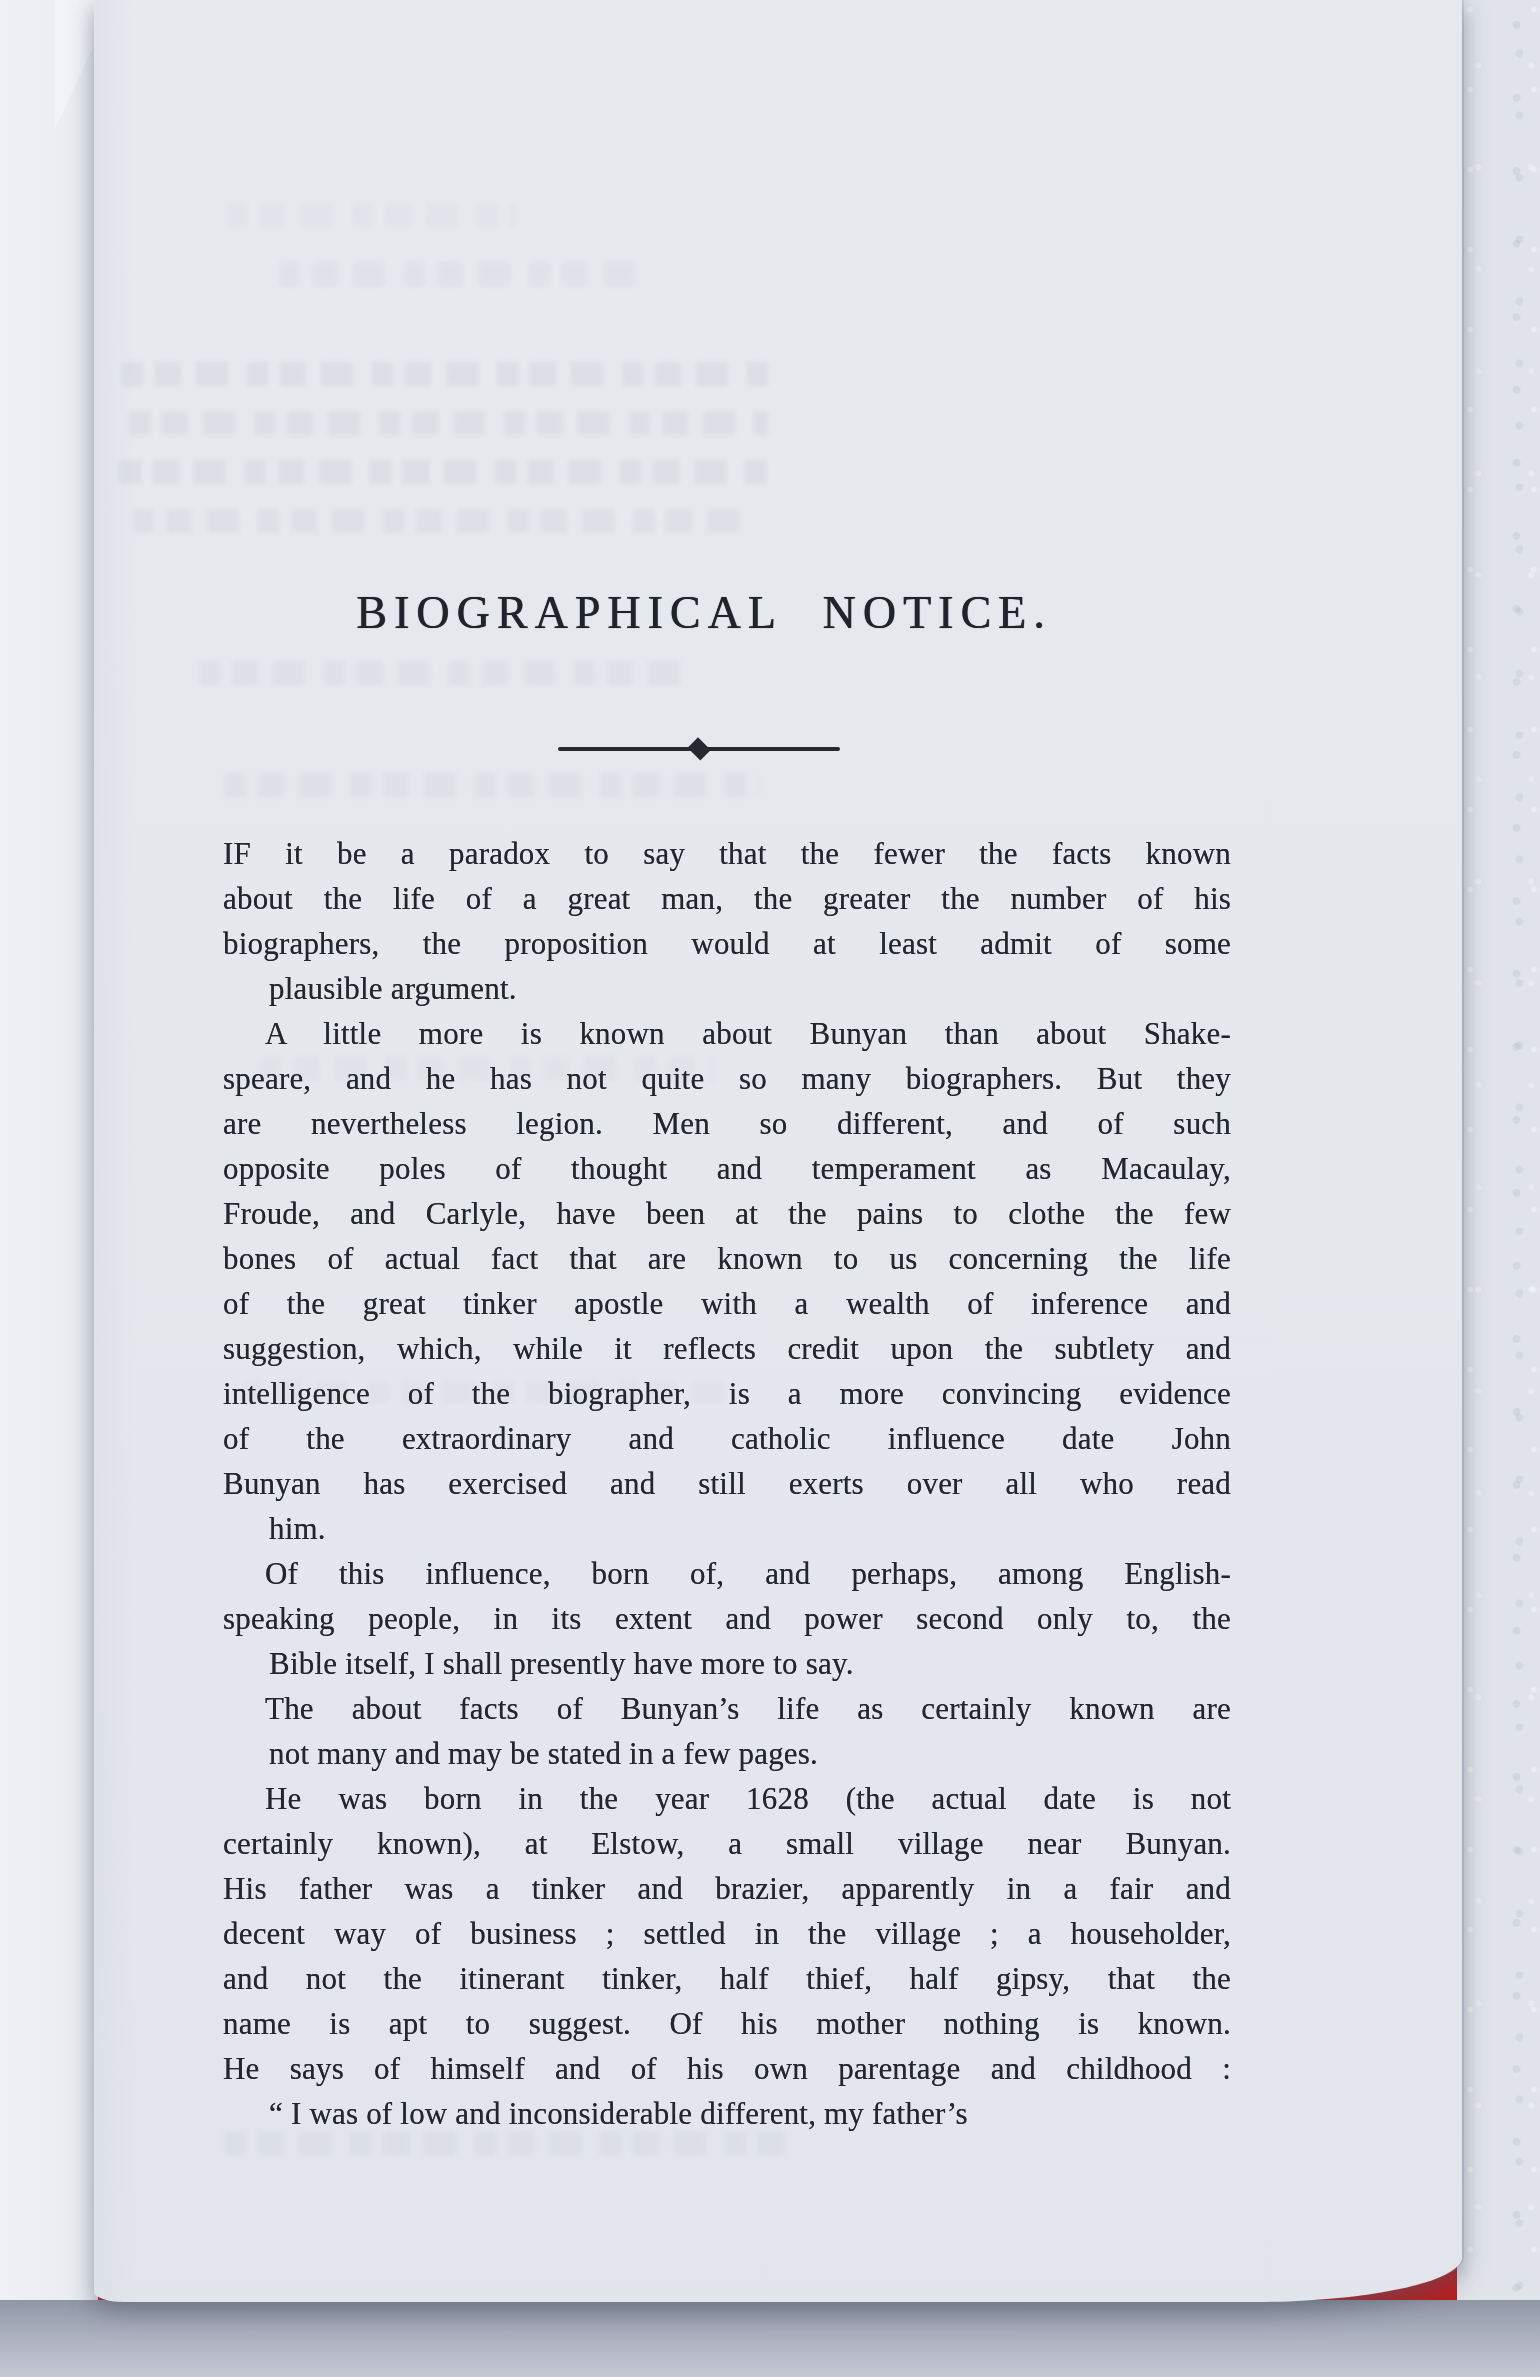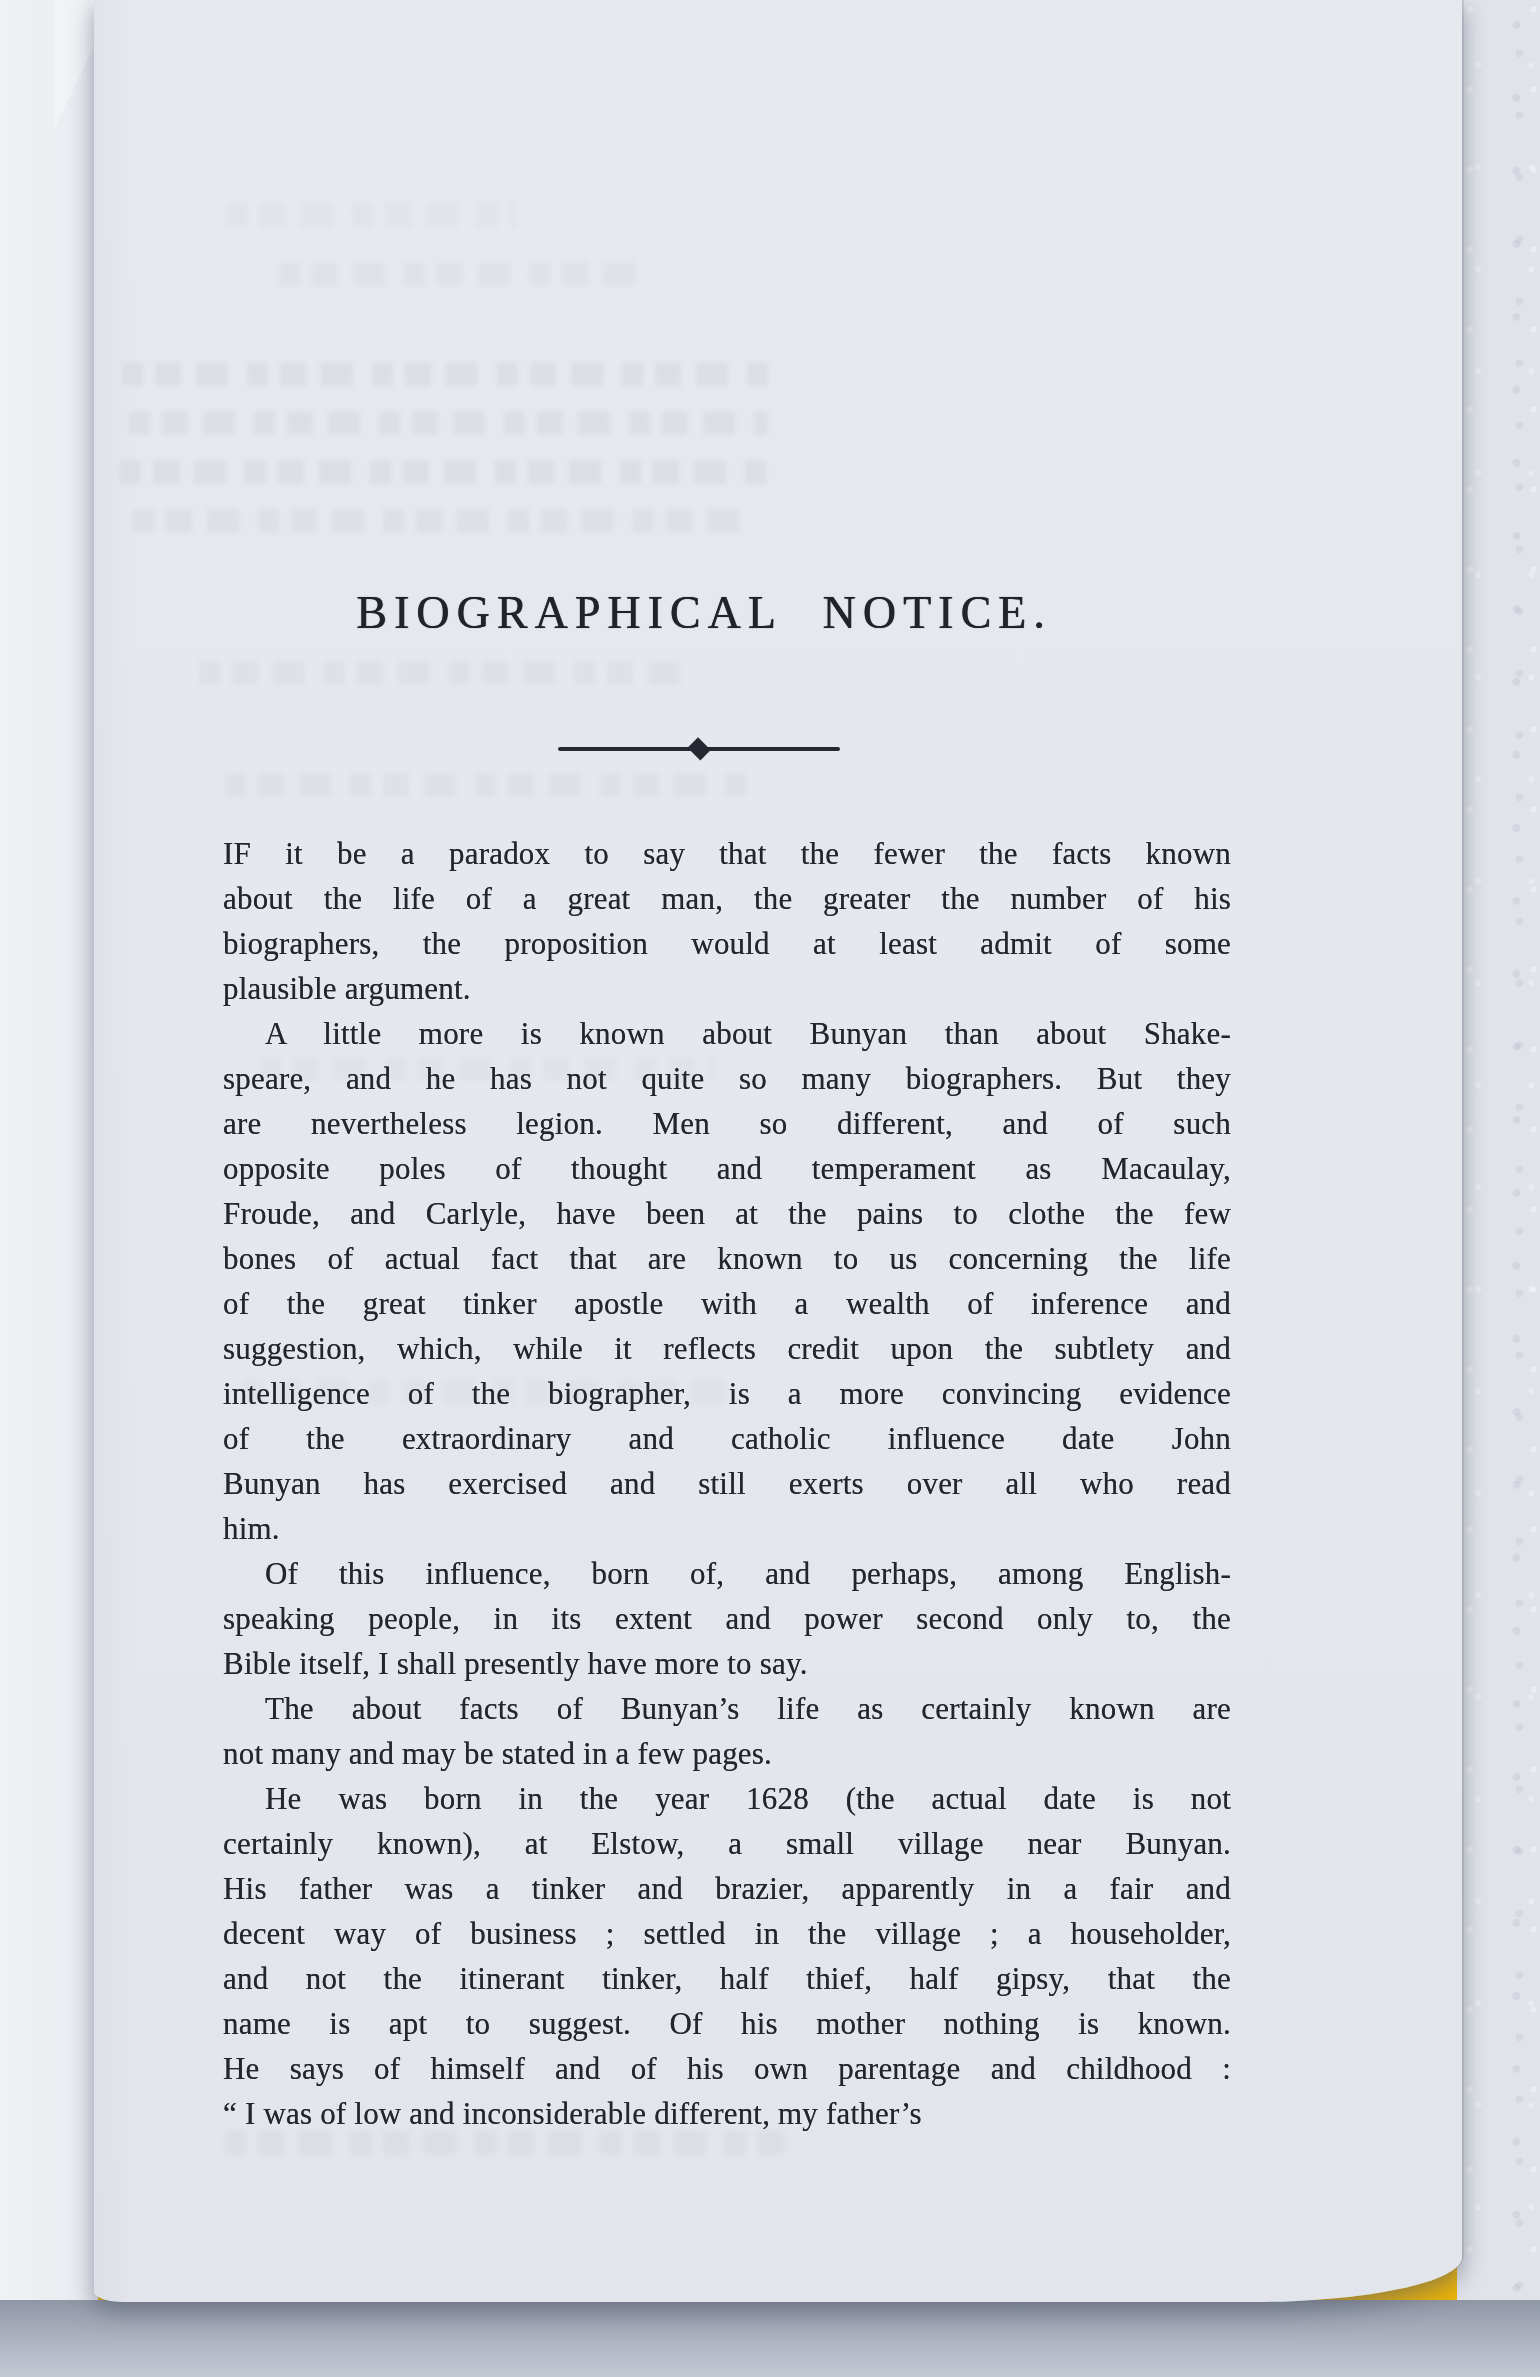--- a/index.html
+++ b/index.html
@@ -2,21 +2,21 @@
 <html style="font-size:14px"><head>
 <meta charset="utf-8">
 <style>
   html,body{margin:0;padding:0;background:#dde0e6;}
   *{box-sizing:border-box;}
 
   .scene{
     position:relative;
     width:1540px;height:2377px;
     overflow:hidden;
-    background:#eab308;
+    background:#b91c1c;
     font-family:"Liberation Serif","DejaVu Serif",serif;
   }
 
   
   .under-left{
     position:absolute;left:0;top:0;width:98px;height:2377px;
     background:linear-gradient(90deg,#eef0f4 0%,#ecEEf2 60%,#e7eaef 100%);
     background:linear-gradient(90deg,#eef0f4 0%,#ecef f2 60%,#e7eaef 100%);
     background:linear-gradient(90deg,#eff1f5 0%,#ebedf2 70%,#e5e8ee 100%);
   }
@@ -92,21 +92,21 @@
     text-shadow:0 0 0.5px rgba(35,38,46,.75);
     letter-spacing:0.2px;
   }
   .body-text p{margin:0;padding:0;}
   .line{
     display:block;
     text-align:justify;
     text-align-last:justify;
     white-space:normal;
   }
-  .line.last{text-align-last:left;}
+  .line.last{text-align-last:left;margin-left:46px;}
   .line.indent{padding-left:42px;}
 </style>
 </head>
 <body>
 
 <div class="scene">
   <div class="under-left"></div>
   <div class="corner-fold"></div>
   <div class="under-right"></div>
   <div class="under-bottom"></div>

